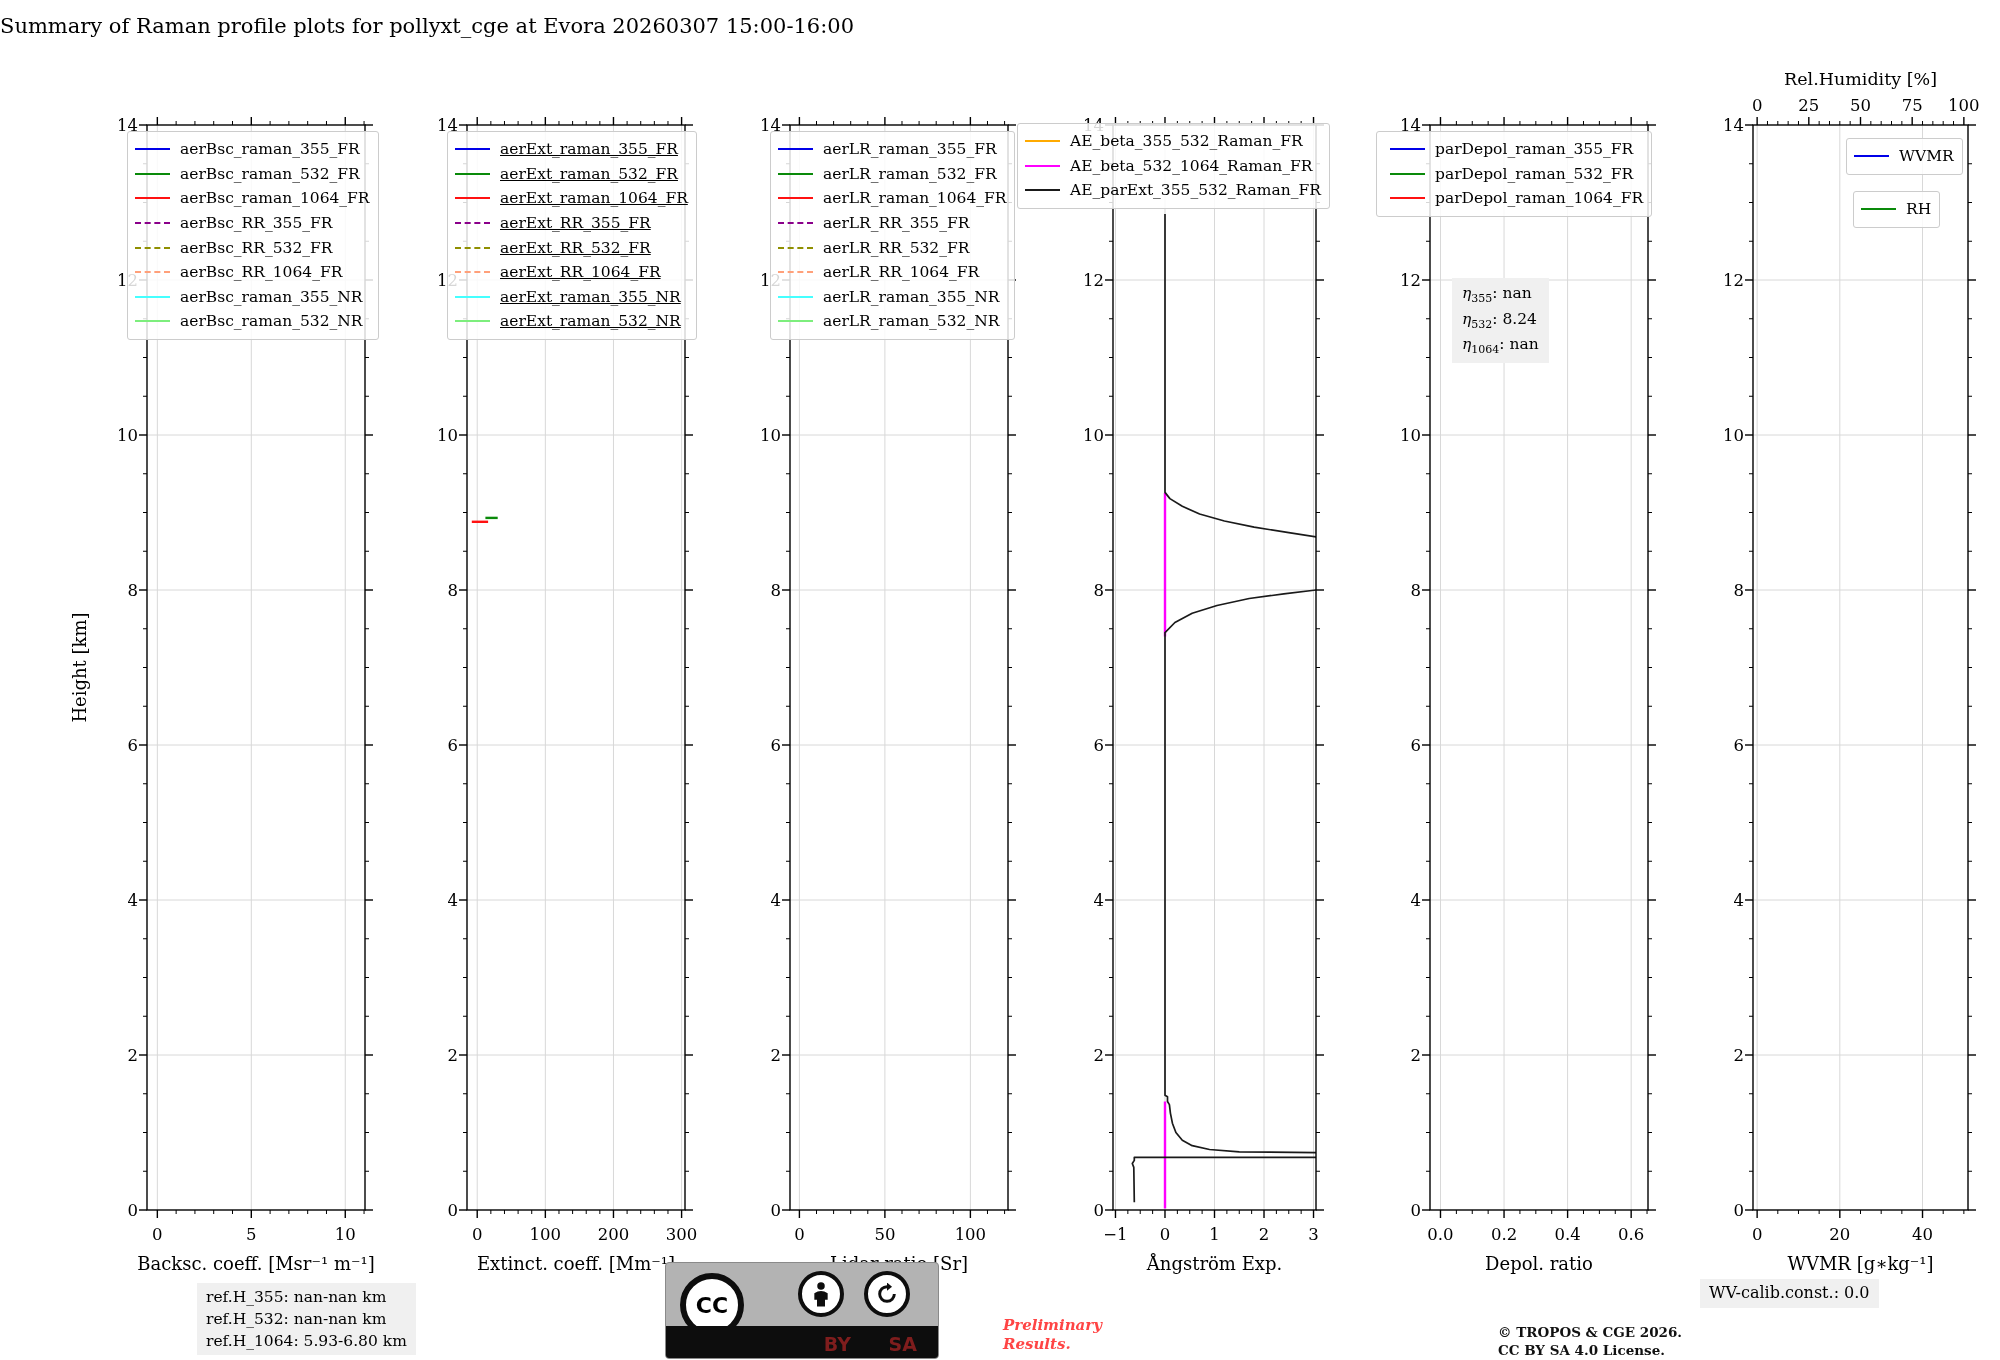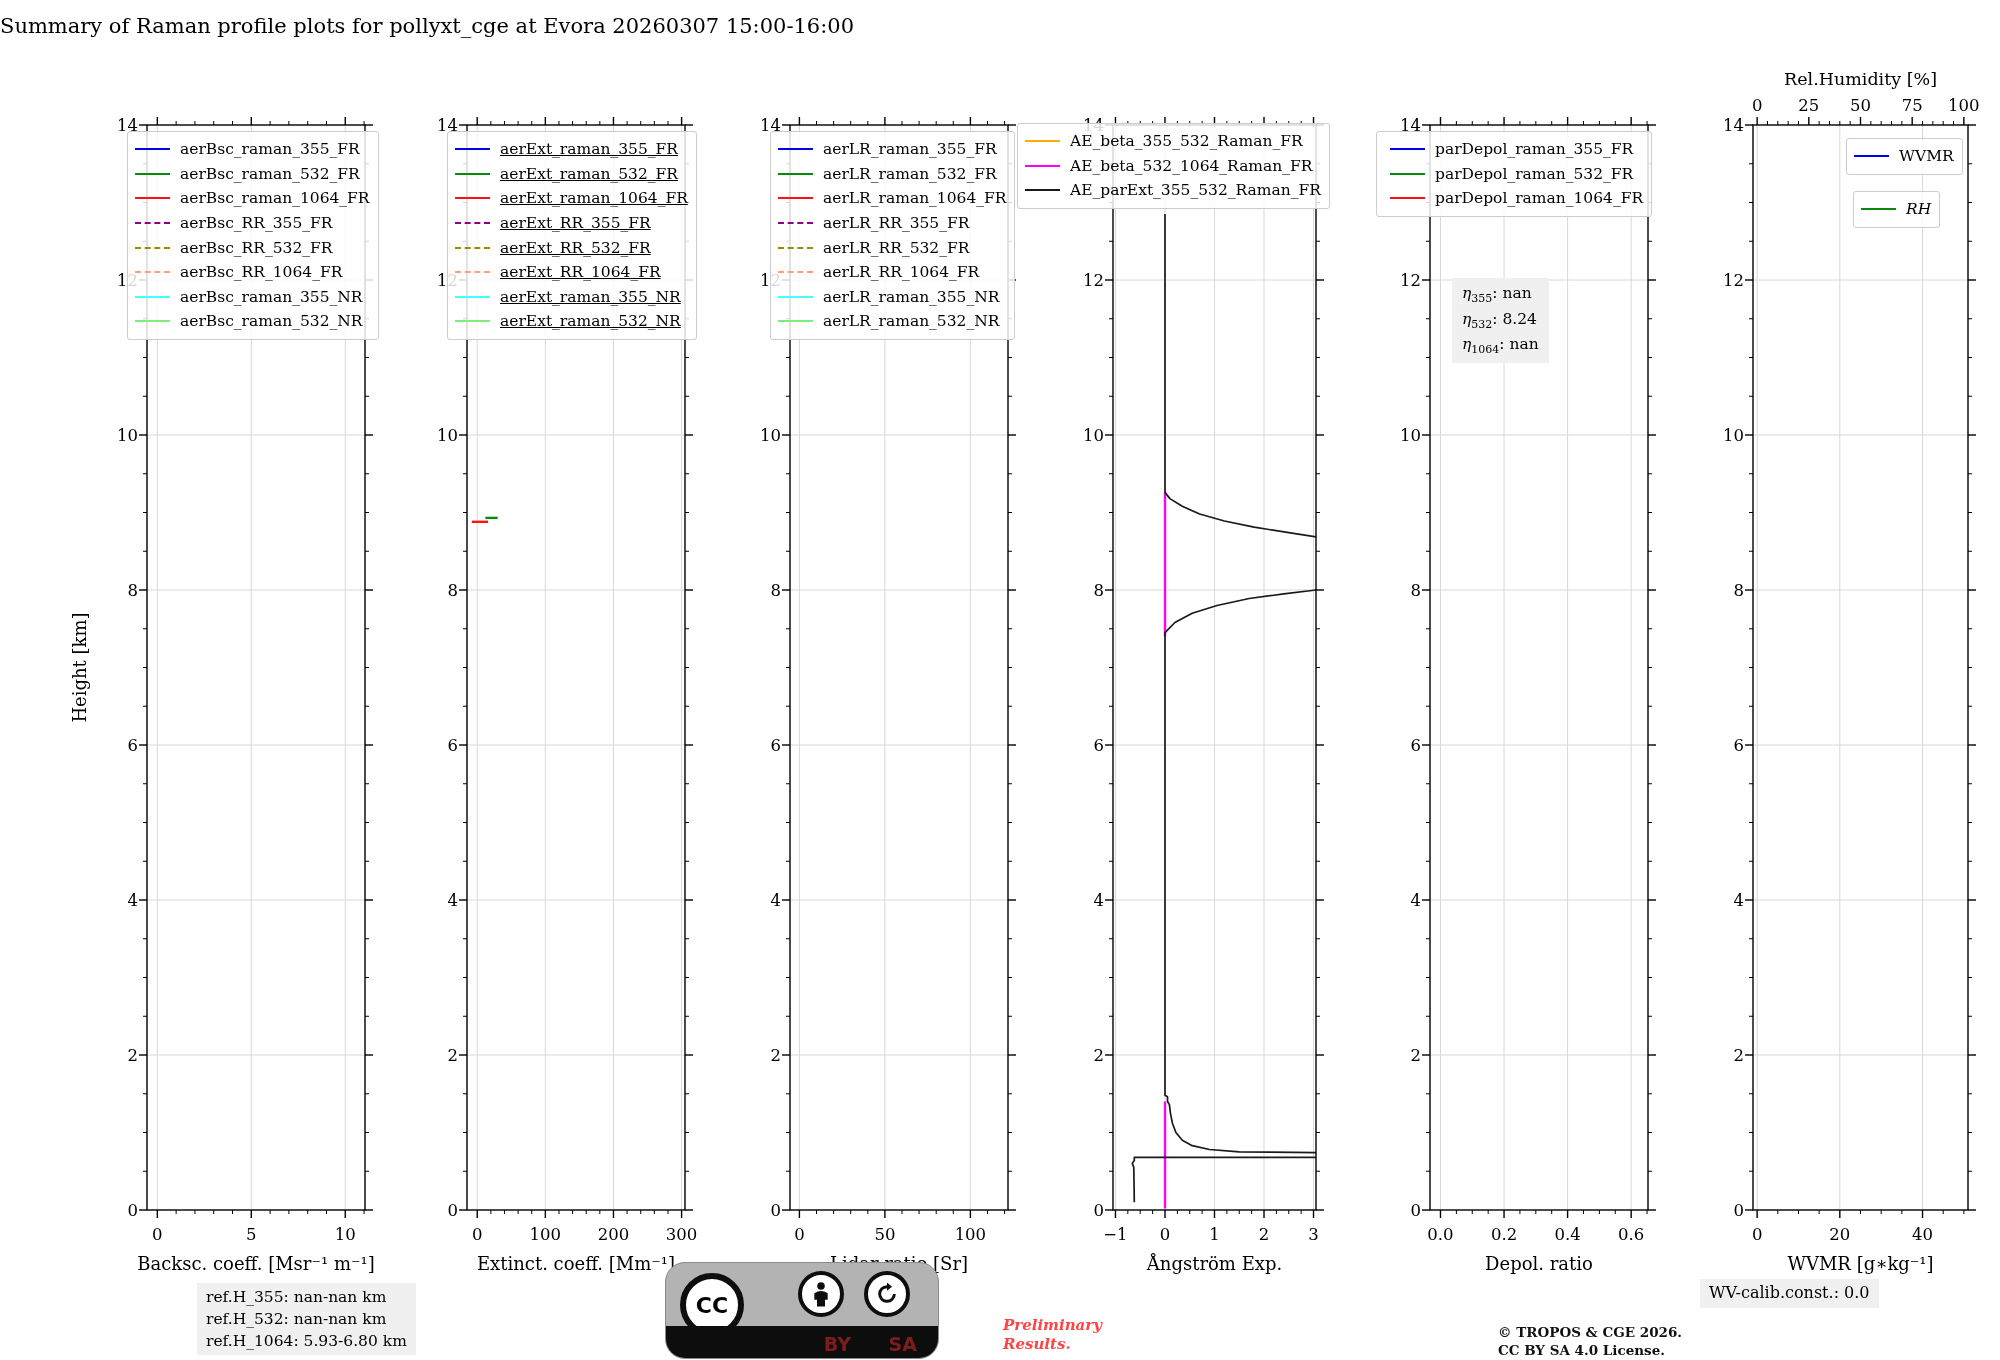--- a/index.html
+++ b/index.html
@@ -14,21 +14,21 @@
   .lrow{display:flex;align-items:center;height:24.6px;white-space:nowrap;}
   .sample{width:35px;height:0;margin-right:10px;flex:0 0 35px;}
   .ltext{font-size:15.5px;}
   .note-box{background:#f0f0f0;padding:3px 9px;font-size:15.5px;line-height:1.42;}
   #eta-box{left:1452px;top:278px;background:#f0f0f0;padding:4px 10px;font-size:15.5px;line-height:1.5;}
   #eta-box sub{font-size:11px;}
   #refh-box{left:197px;top:1283px;}
   #wv-box{left:1700px;top:1279px;font-size:16px;}
   #prelim{left:1003px;top:1316px;color:#ff4444;font-weight:bold;font-size:15px;line-height:1.25;font-style:italic;}
   #copyright{left:1498px;top:1323px;font-weight:bold;font-size:13.5px;line-height:1.35;color:#111;}
-  #cc-badge{left:665px;top:1262px;width:272px;height:95px;background:#b3b3b3;border-radius:20px;border:1px solid #8a8a8a;overflow:hidden;}
+  #cc-badge{left:665px;top:1262px;width:272px;height:95px;background:#b3b3b3;border-radius:4px;border:1px solid #8a8a8a;overflow:hidden;}
   .cc-circle{position:absolute;background:#ffffff;border:5px solid #0d0d0d;border-radius:50%;display:flex;align-items:center;justify-content:center;}
   #cc-logo{left:14px;top:10px;width:52px;height:52px;border-width:6px;font-family:"DejaVu Sans",sans-serif;font-weight:bold;font-size:22px;}
   #cc-person{left:132px;top:8px;width:38px;height:38px;border-width:4px;}
   #cc-sa{left:198px;top:8px;width:38px;height:38px;border-width:4px;}
   #cc-band{position:absolute;left:0;right:0;bottom:0;height:32px;background:#0d0d0d;}
   .cc-label{position:absolute;bottom:3px;width:60px;text-align:right;color:#7f1d1d;font-family:"DejaVu Sans",sans-serif;font-weight:bold;font-size:19px;margin-top:24px;}
   #cc-by-label{left:125px;}
   #cc-sa-label{left:191px;}
 </style>
 </head>
@@ -890,21 +890,21 @@
           <span class="sample" style="border-top: 2.3px solid rgb(255, 17, 17);"></span>
           <span class="ltext">parDepol_raman_1064_FR</span>
         </div>
       </div>
       <div class="legend" style="left: 1815px; top: 138px;">
         <div class="lrow">
           <span class="sample" style="border-top: 2.3px solid rgb(0, 0, 232);"></span>
           <span class="ltext">WVMR</span>
         </div>
       </div>
-      <div class="legend" style="left: 1822px; top: 191px; font-style: italic;">
+      <div class="legend" style="left: 1822px; top: 191px;">
         <div class="lrow">
           <span class="sample" style="border-top: 2.3px solid rgb(10, 138, 10);"></span>
           <span class="ltext">RH</span>
         </div>
       </div>
     </div>
 
   <div id="eta-box" class="abs">
       <div><i>η</i><sub>355</sub>: nan</div>
       <div><i>η</i><sub>532</sub>: 8.24</div>

